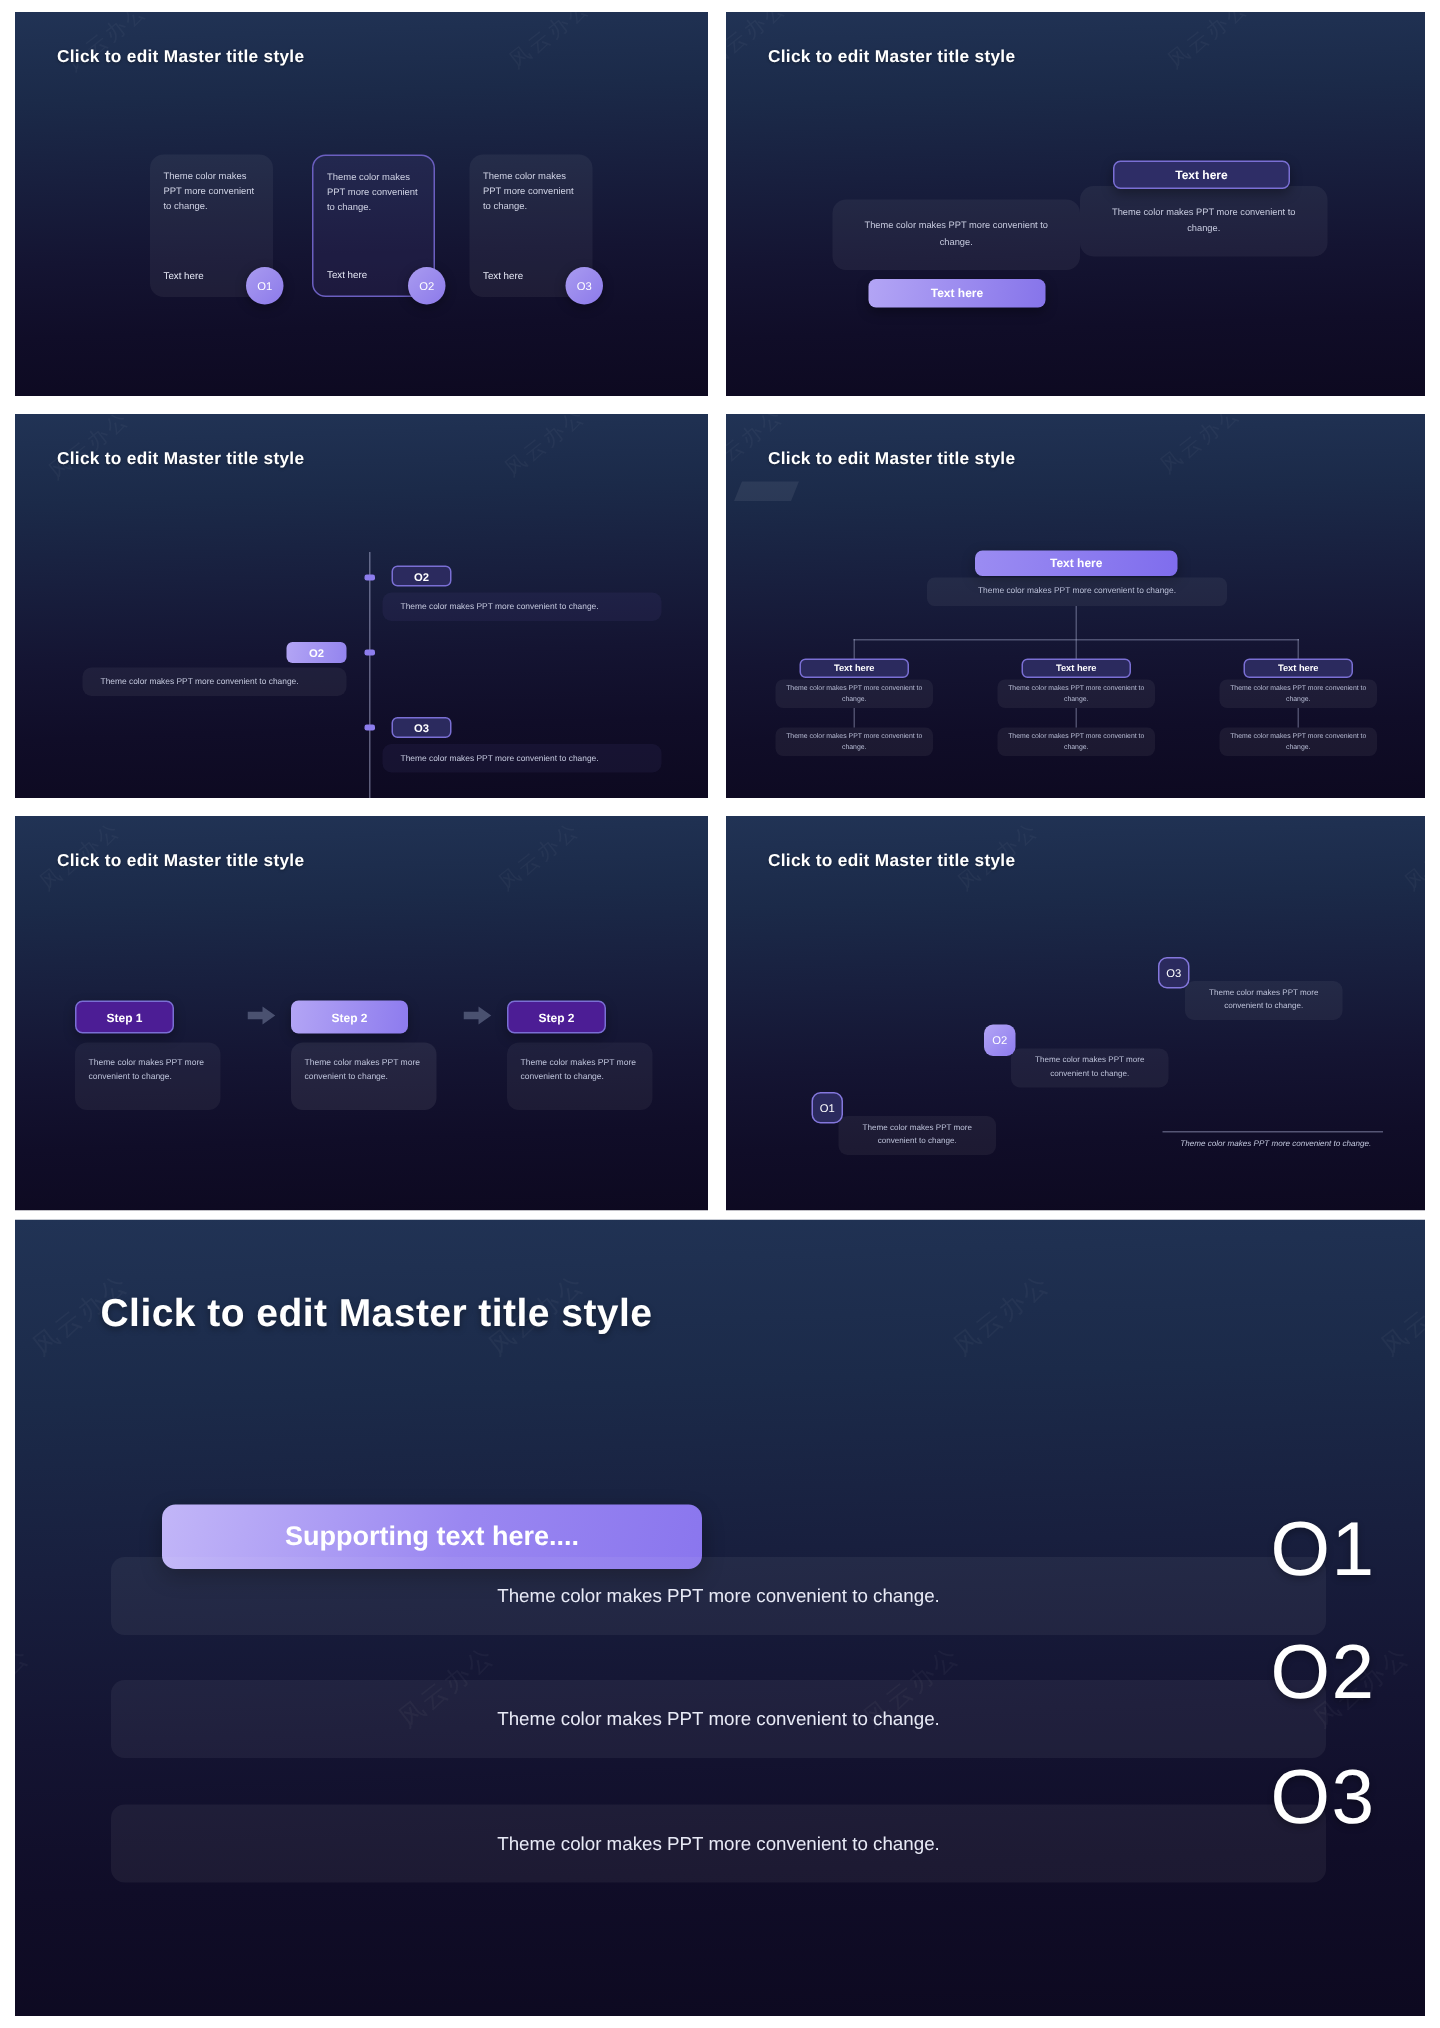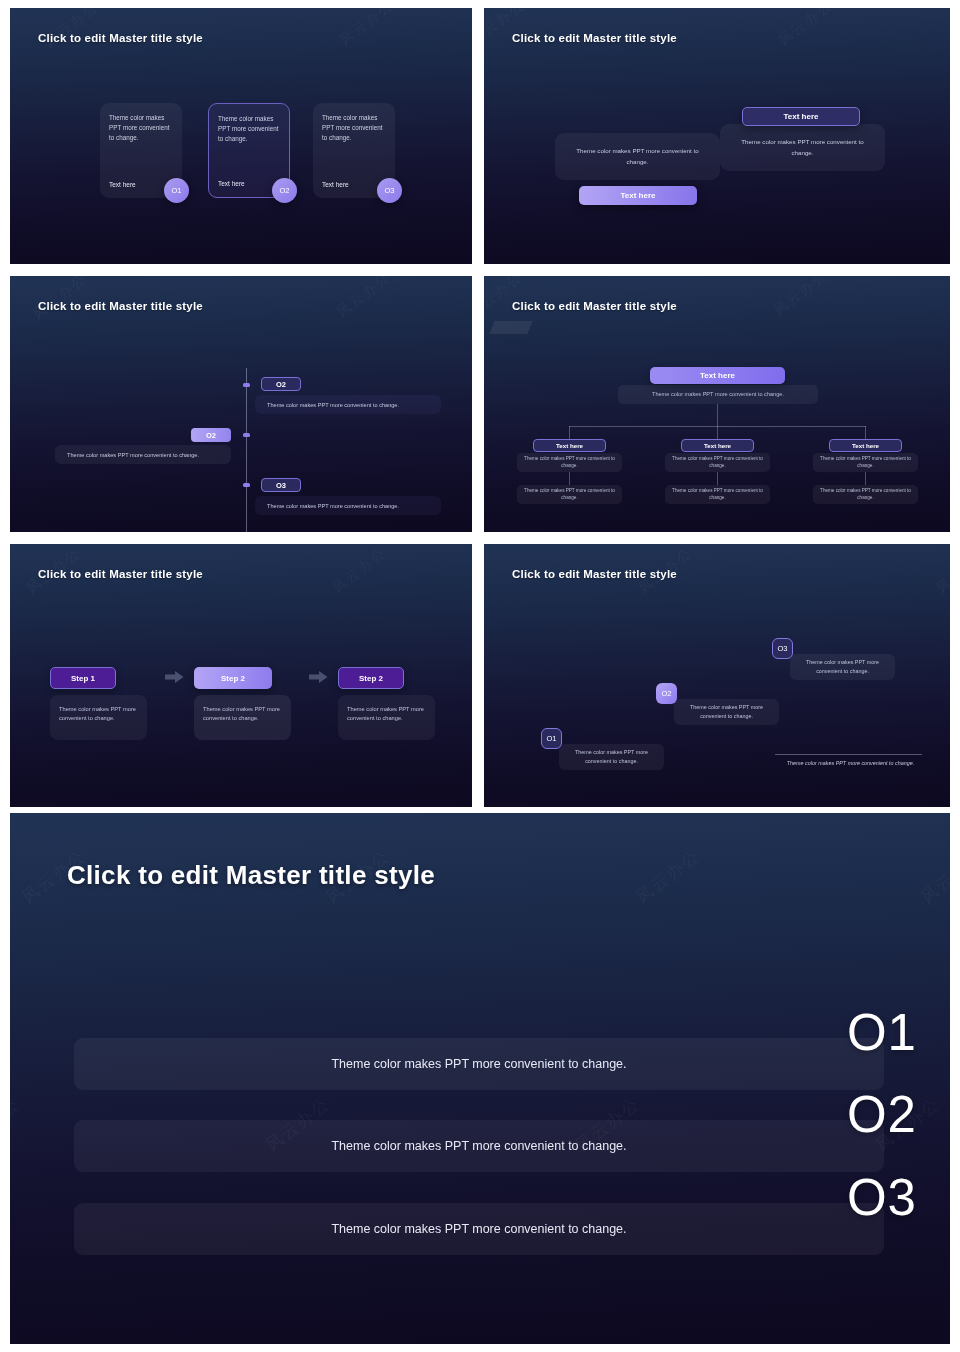--- a/index.html
+++ b/index.html
@@ -417,20 +417,23 @@
       <span style="left:620px;top:52px;font-size:17px;">风云办公</span>
       <span style="left:905px;top:52px;font-size:17px;">风云办公</span>
       <span style="left:-60px;top:300px;font-size:17px;">风云办公</span>
       <span style="left:250px;top:300px;font-size:17px;">风云办公</span>
       <span style="left:560px;top:300px;font-size:17px;">风云办公</span>
       <span style="left:860px;top:300px;font-size:17px;">风云办公</span>
     </div>
     <div class="slide-inner">
       <div class="hero-title">Click to edit Master title style</div>
 
+      <div class="hero-btn">
+        <span>Supporting text here....</span>
+      </div>
 
       <div class="hero-bar" style="top:225px;">
         <span>Theme color makes PPT more convenient to change.</span>
       </div>
       <div class="hero-num" style="top:194px;">O1</div>
 
       <div class="hero-bar" style="top:307px;">
         <span>Theme color makes PPT more convenient to change.</span>
       </div>
       <div class="hero-num" style="top:276px;">O2</div>

